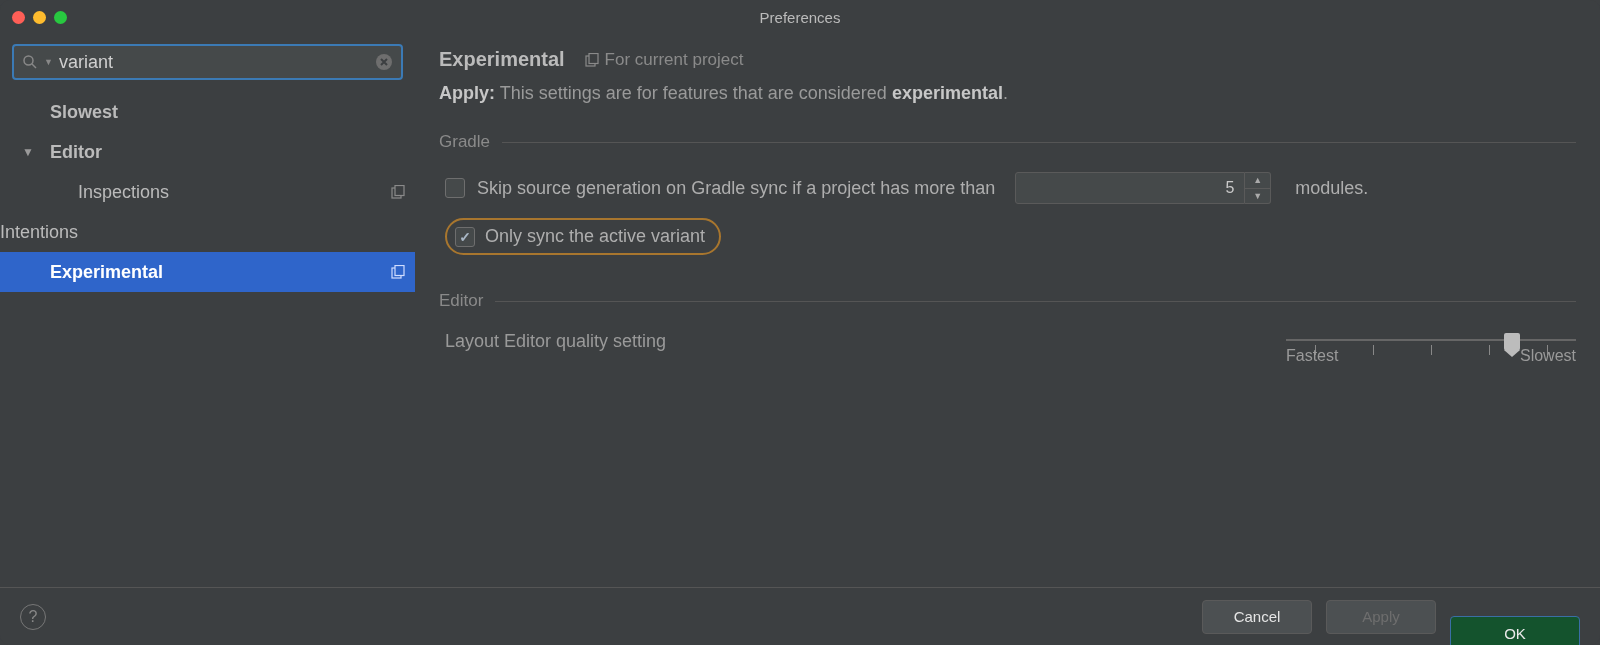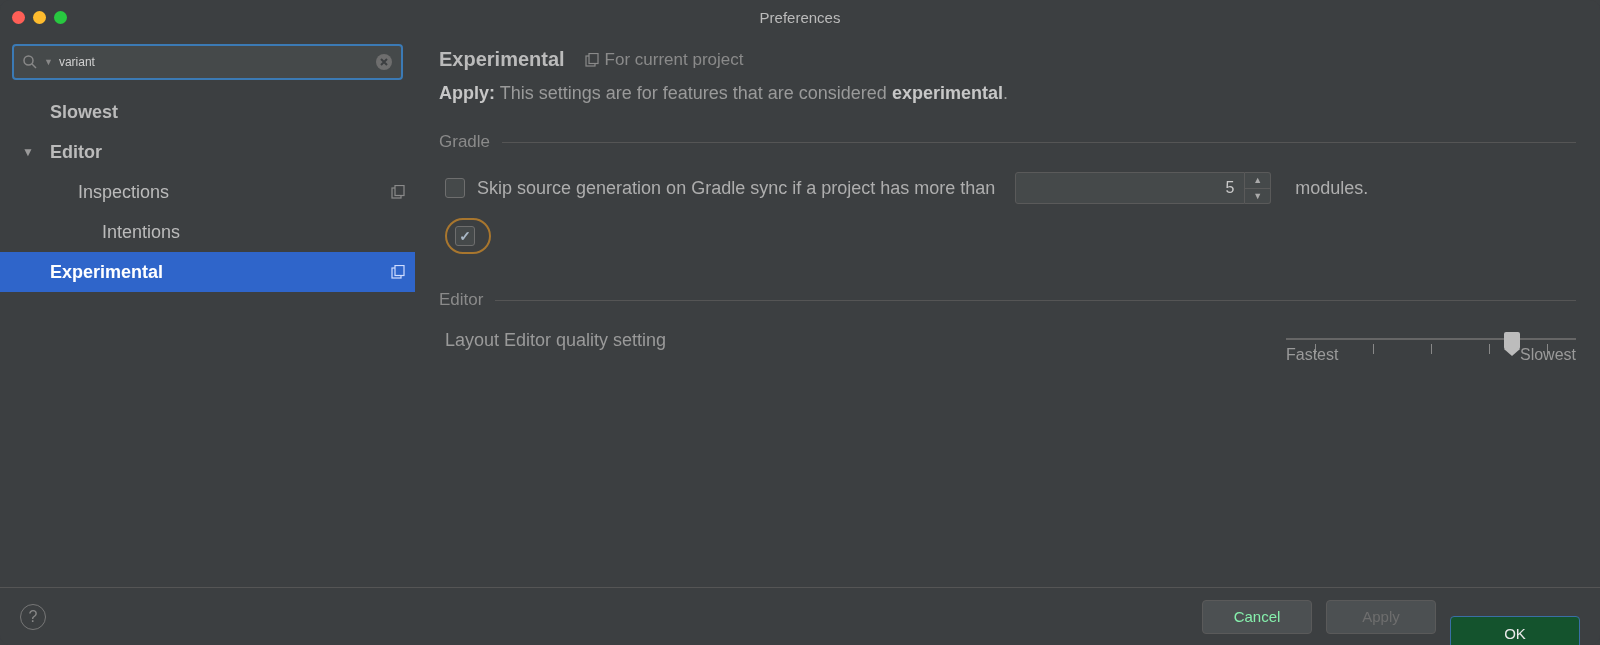--- a/index.html
+++ b/index.html
@@ -10,21 +10,21 @@
   .dot { width: 13px; height: 13px; border-radius: 50%; }
   .dot.red { background: #ff5f57; }
   .dot.yel { background: #febc2e; }
   .dot.grn { background: #28c840; }
   .title { flex: 1; text-align: center; font-size: 15px; color: #bbb; }
   .body { flex: 1; display: flex; min-height: 0; }
   .sidebar { width: 415px; background: #3c3f41; display: flex; flex-direction: column; }
   .searchwrap { padding: 10px 12px 8px 12px; }
   .search { display: flex; align-items: center; background: #45494a; border: 2px solid #3b7ab5; border-radius: 4px; height: 36px; padding: 0 8px; }
   .search .sicon { color: #888; margin-right: 6px; }
-  .search input { flex: 1; background: transparent; border: none; outline: none; color: #d0d0d0; font-size: 12px; }
+  .search input { flex: 1; background: transparent; border: none; outline: none; color: #d0d0d0; font-size: 18px; }
   .search input::placeholder { color: #888; }
   .search .clear { color: #7a7a7a; cursor: pointer; }
   .tree { flex: 1; padding-top: 4px; font-size: 18px; overflow: hidden; }
   .row { display: flex; align-items: center; height: 40px; color: #bbb; padding-right: 10px; }
   .row .pad { flex: 1; }
   .row .lbl { white-space: nowrap; }
   .row .copy { color: #8a8a8a; }
   .row.top .lbl { font-weight: 700; }
   .row.child .lbl { font-weight: 400; }
   .row.sel { background: #2f65ca; color: #fff; }
@@ -51,21 +51,21 @@
   .sliderzone { display: flex; align-items: flex-start; justify-content: space-between; font-size: 18px; color: #9a9a9a; padding-left: 6px; margin-top: 10px; }
   .slider { width: 290px; position: relative; height: 50px; }
   .slider .track { position: absolute; top: 8px; left: 0; right: 0; height: 2px; background: #666; }
   .slider .tick { position: absolute; top: 14px; width: 1px; height: 10px; background: #888; }
   .slider .thumb { position: absolute; top: 2px; width: 16px; height: 18px; background: #bcbcbc; border-radius: 2px 2px 3px 3px; transform: translateX(-50%); }
   .slider .thumb::after { content: ""; position: absolute; bottom: -6px; left: 0; border-left: 8px solid transparent; border-right: 8px solid transparent; border-top: 7px solid #bcbcbc; }
   .slider .lab { position: absolute; top: 16px; font-size: 16px; color: #9a9a9a; }
   .footer { border-top: 1px solid #555; height: 58px; display: flex; align-items: center; padding: 0 20px; background: #3c3f41; }
   .help { width: 26px; height: 26px; border: 1.5px solid #777; border-radius: 50%; display: flex; align-items: center; justify-content: center; color: #888; font-size: 16px; }
   .footer .sp { flex: 1; }
-  .btn { height: 34px; min-width: 110px; border-radius: 4px; border: 1px solid #5a5a5a; background: #4c5052; color: #86efac; font-size: 15px; margin-left: 14px; display: flex; align-items: center; justify-content: center; padding: 0 18px; }
+  .btn { height: 34px; min-width: 110px; border-radius: 4px; border: 1px solid #5a5a5a; background: #4c5052; color: #e5e5e5; font-size: 15px; margin-left: 14px; display: flex; align-items: center; justify-content: center; padding: 0 18px; }
   .btn.disabled { color: #6e6e6e; }
   .btn.primary { background: #14532d; border-color: #3b6ea5; color: #eaeaea; min-width: 130px; margin-top: 33px; }
   svg { display: block; }
 </style>
 </head>
 <body>
 
 <div class="window">
 
   <div class="titlebar">
@@ -111,21 +111,21 @@
           <div class="row child" style="padding-left: 78px; position: relative;">
             <span class="lbl">Inspections</span>
             <span class="pad"></span>
             <span class="copy">
               <svg width="14" height="14" viewBox="0 0 14 14">
                 <rect x="1" y="3" width="9" height="10" fill="none" stroke="currentColor" stroke-width="1.2"></rect>
                 <rect x="4" y="0.5" width="9" height="10" fill="#3c3f41" stroke="currentColor" stroke-width="1.2"></rect>
               </svg>
             </span>
           </div>
-          <div class="row child" style="padding-left: 78px; position: relative; margin-left: 24px;">
+          <div class="row child" style="position: relative;">
             <span class="lbl">Intentions</span>
             <span class="pad"></span>
           </div>
           <div class="row top sel" style="padding-left: 50px; position: relative;">
             <span class="lbl">Experimental</span>
             <span class="pad"></span>
             <span class="copy">
               <svg width="14" height="14" viewBox="0 0 14 14">
                 <rect x="1" y="3" width="9" height="10" fill="none" stroke="currentColor" stroke-width="1.2"></rect>
                 <rect x="4" y="0.5" width="9" height="10" fill="#2f65ca" stroke="currentColor" stroke-width="1.2"></rect>
@@ -168,20 +168,21 @@
               <div>▲</div>
               <div>▼</div>
             </div>
           </div>
           <span style="margin-left:12px;">modules.</span>
         </div>
 
         <div class="formrow" style="margin-top:6px;">
           <span class="hl">
             <div class="chk checked"></div>
+            <span>Only sync the active variant</span>
           </span>
         </div>
       </div>
 
       <div class="section">
         <div class="secTitle">
           <span>Editor</span>
           <div class="line"></div>
         </div>
 

